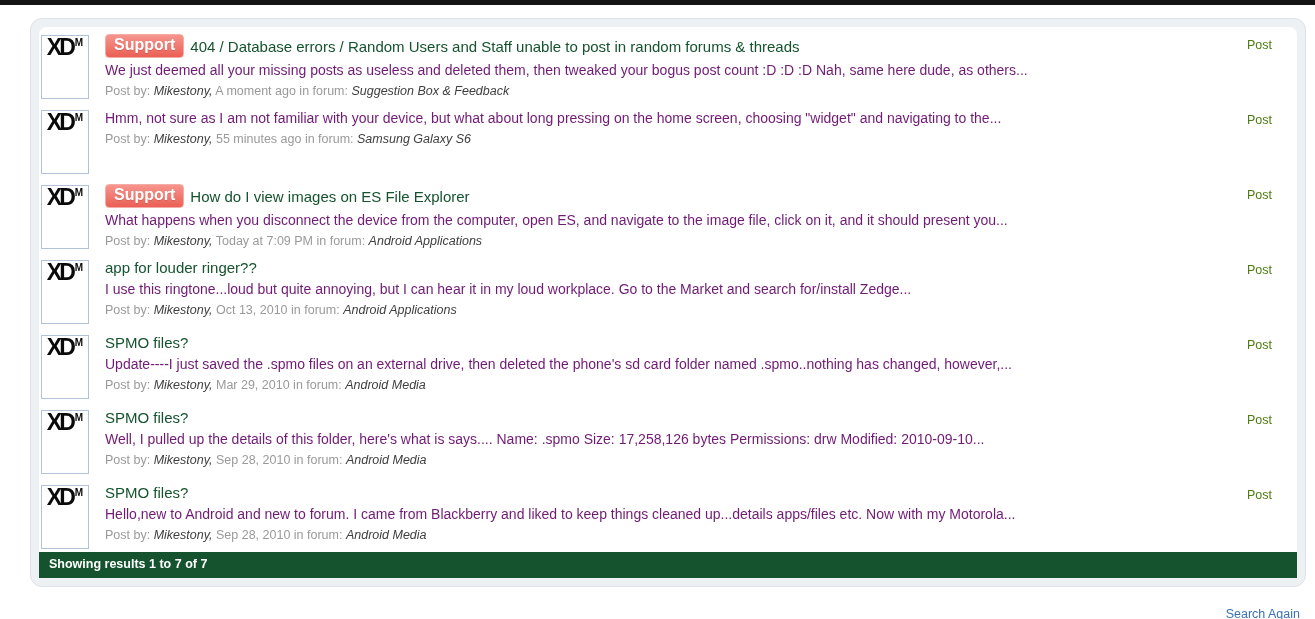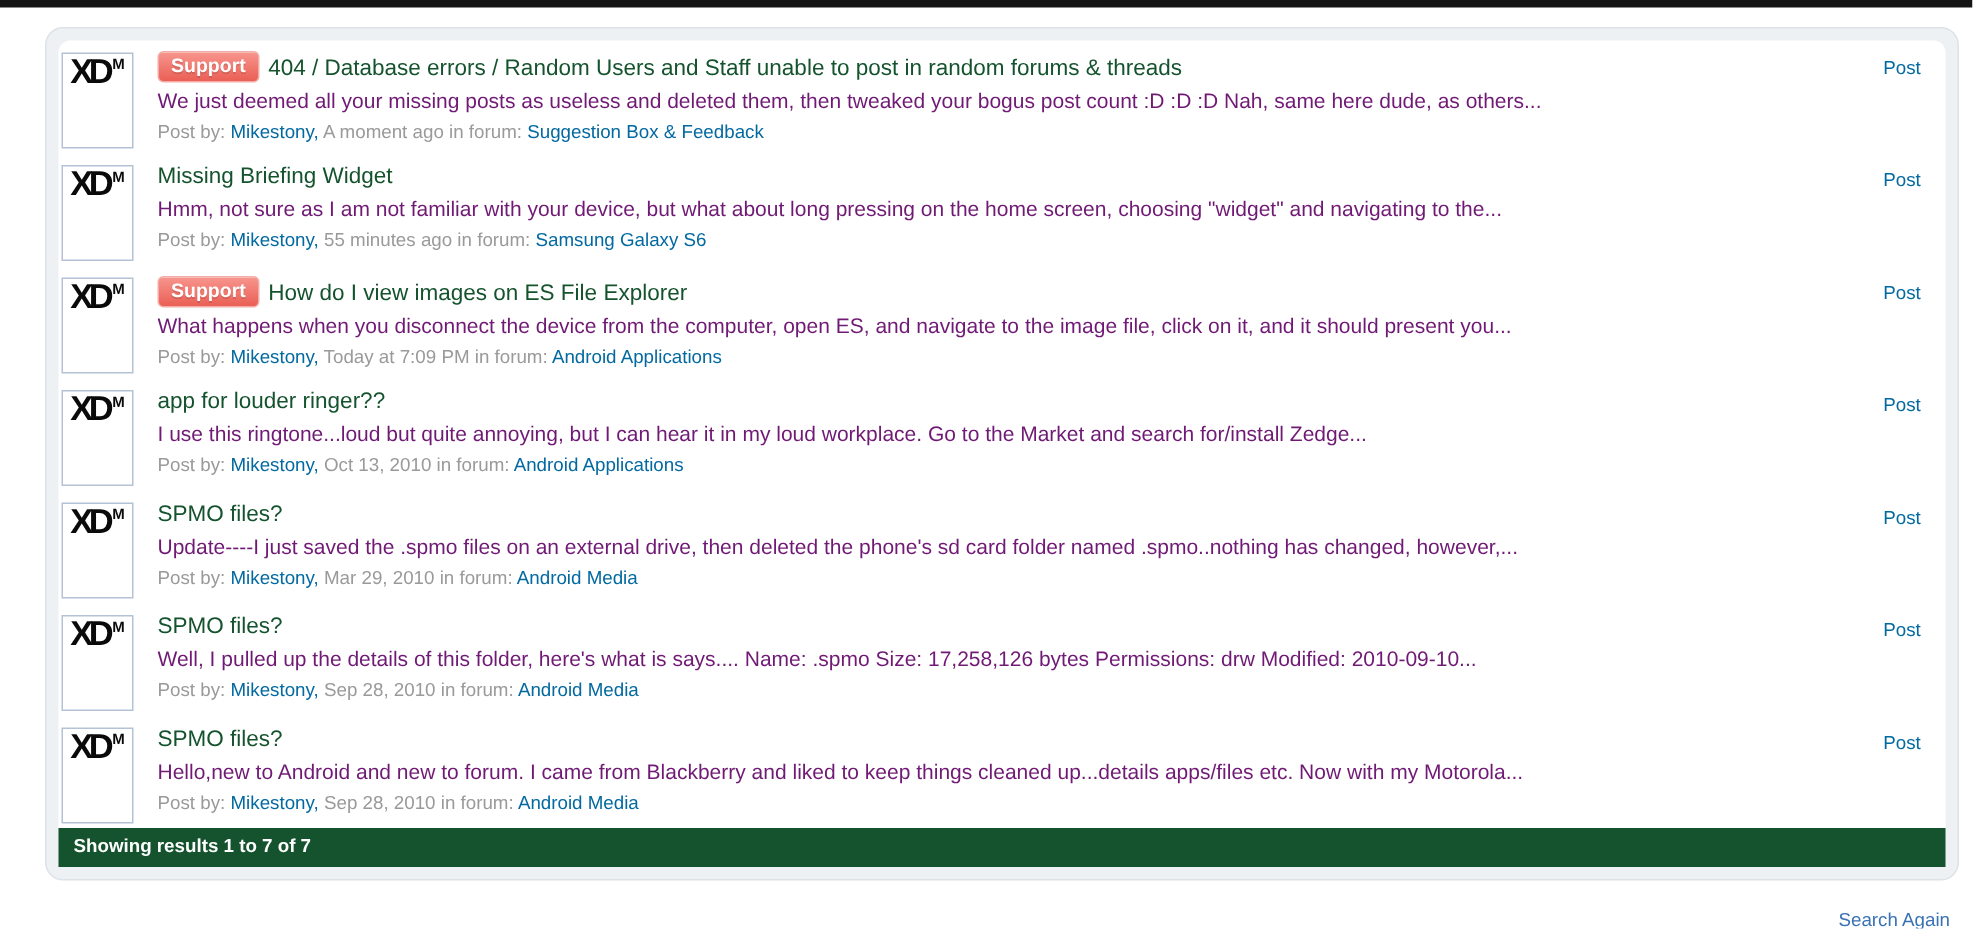--- a/index.html
+++ b/index.html
@@ -36,32 +36,32 @@
 
   .row-main { flex: 1; margin-left: 16px; padding-top: 1px; min-width: 0; }
   .title-line { margin: 0 0 3px; }
   .title {
     color: #14532d; font-size: 15px; text-decoration: none; cursor: pointer;
   }
   .badge {
     display: inline-block;
     background: linear-gradient(#f7958d, #ea5f55);
     border: 1px solid #f3aca6;
-    color: #fff; font-size: 13px; font-weight: bold;
+    color: #fff; font-size: 16px; font-weight: bold;
     padding: 1px 8px 3px; border-radius: 4px;
     margin-right: 6px; vertical-align: 2px; cursor: pointer;
     text-shadow: 0 1px 0 rgba(0,0,0,0.12);
   }
   .snippet { color: #701a75; font-size: 14px; margin: 0 0 4px; line-height: 1.35; white-space: nowrap; overflow: hidden; }
   .byline { font-size: 12.5px; color: #9a9a9a; }
-  .byline .lnk { color: #0369a1; cursor: pointer; }
+  .byline .lnk { color: #404040; cursor: pointer; font-style: italic; }
 
   .post-label {
-    flex: 0 0 46px; text-align: center;
-    color: #0369a1; font-size: 12.5px; padding: 5px 4px 0 0;
+    flex: 0 0 46px; text-align: left;
+    color: #4d7c0f; font-size: 12.5px; padding: 5px 4px 0 0;
   }
 
   .results-bar {
     background: #14532d; color: #ffffff;
     font-weight: bold; font-size: 12.5px;
     padding: 5px 10px 7px;
   }
 
   .bottom-links { text-align: right; margin: 17px 15px 0 0; }
   .search-again { color: #3a72b5; font-size: 12.5px; text-decoration: none; cursor: pointer; }
@@ -90,23 +90,20 @@
       </div>
     </div>
     <div class="post-label">Post</div>
   </div>
 
   <div class="row">
     <div class="avatar">
       <span class="logo"><span>XD</span><sup>M</sup></span>
     </div>
     <div class="row-main">
-      <div class="title-line">
-        <a class="title">Missing Briefing Widget</a>
-      </div>
       <p class="snippet">Hmm, not sure as I am not familiar with your device, but what about long pressing on the home screen, choosing "widget" and navigating to the...</p>
       <div class="byline">
         <span>Post by:</span>
         <span class="lnk">Mikestony,</span>
         <span>55 minutes ago in forum:</span>
         <span class="lnk">Samsung Galaxy S6</span>
       </div>
     </div>
     <div class="post-label">Post</div>
   </div>

